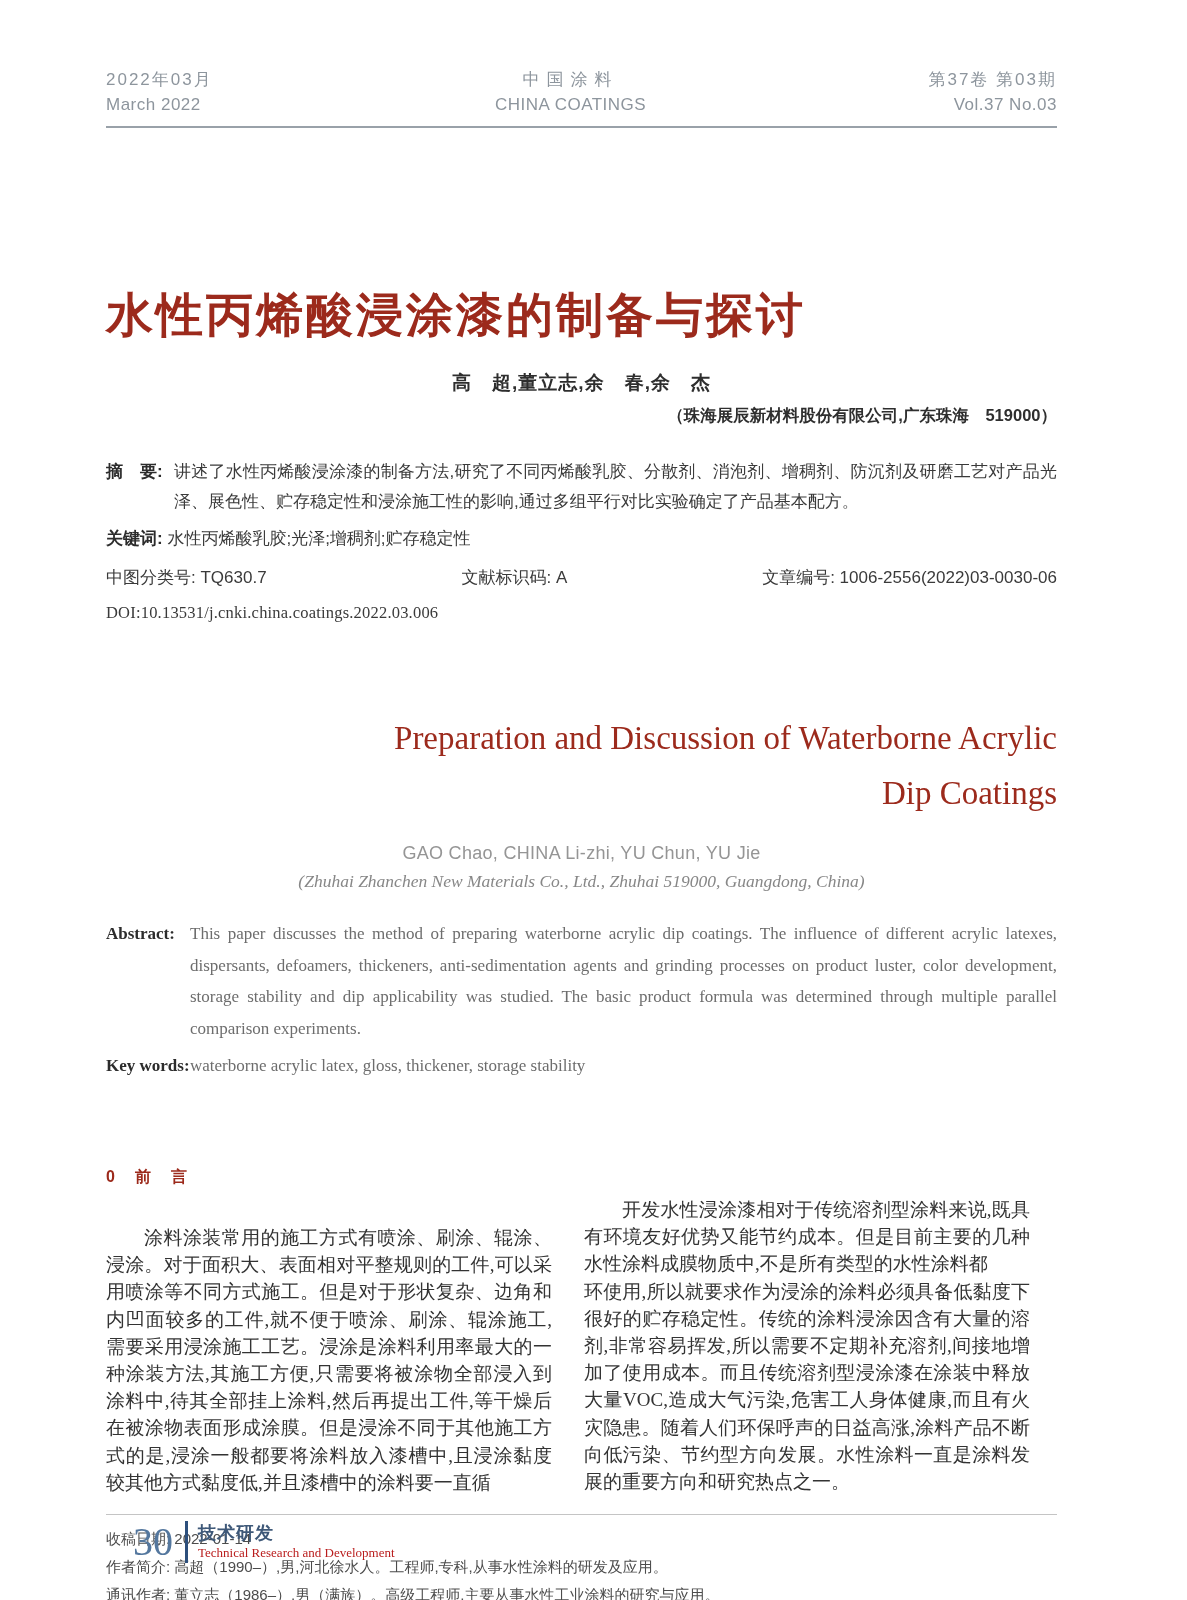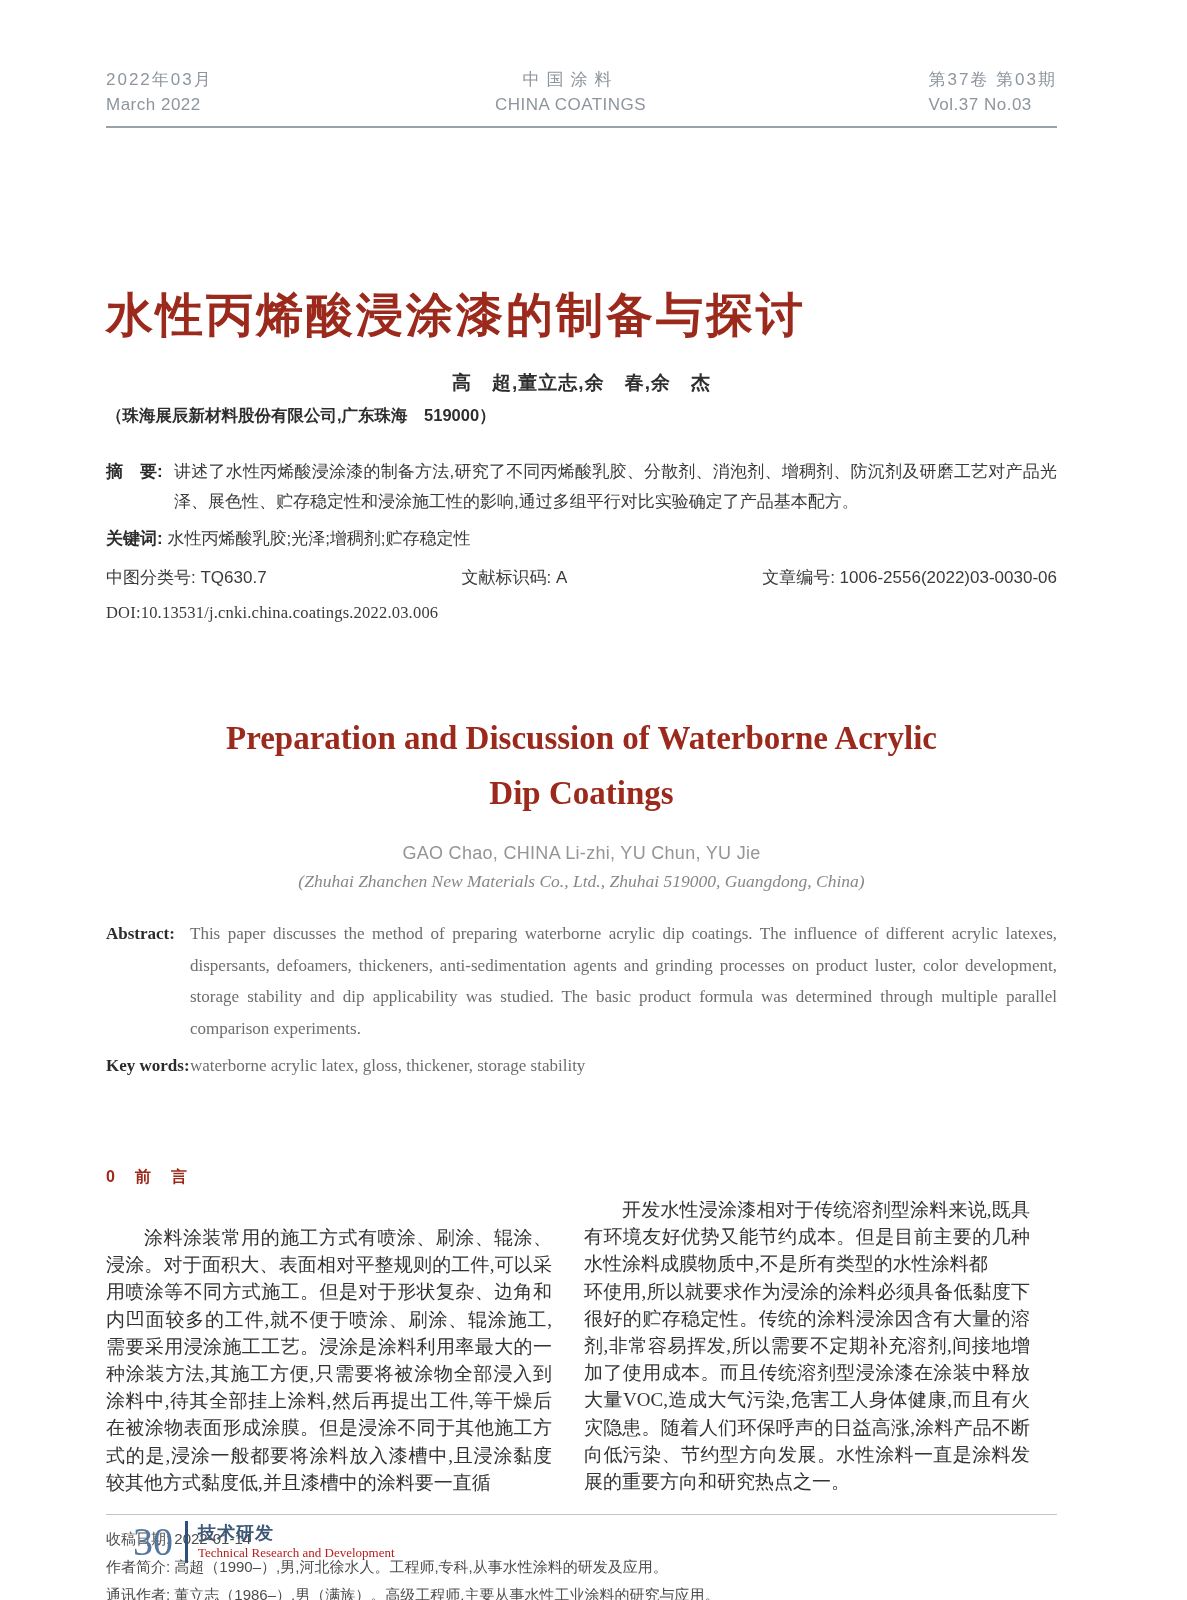--- a/index.html
+++ b/index.html
@@ -17,39 +17,39 @@
   
   .jheader{
     display:flex;justify-content:space-between;align-items:flex-end;
     border-bottom:2px solid #99a1a9;
     padding-bottom:9px;
     color:#8d959d;
   }
   .jheader .col{line-height:25px;}
   .jheader .l{text-align:left;}
   .jheader .c{text-align:center;}
-  .jheader .r{text-align:left;}
+  .jheader .r{text-align:right;}
   .jh-cn{font-size:17px;letter-spacing:2px;}
   .jh-en{font-size:17px;letter-spacing:0.5px;}
   .jh-cn.center{letter-spacing:7px;}
   
   .cn-title{
     margin-top:158px;
     text-align:left;
     font-size:47px;font-weight:700;
     letter-spacing:3px;
     color:#9c2a1c;
     line-height:58px;
   }
   .cn-authors{
     margin-top:26px;text-align:center;
     font-size:19px;font-weight:700;color:#2e2e2e;letter-spacing:1px;
   }
   .cn-affil{
-    margin-top:9px;text-align:left;
+    margin-top:9px;text-align:right;
     font-size:16.5px;font-weight:700;color:#2e2e2e;
   }
   
   .hang{position:relative;margin-top:30px;font-size:17px;line-height:30px;color:#3a3a3a;text-align:justify;}
   .hang .lab{font-weight:700;color:#2c2c2c;}
   .abs-cn{padding-left:68px;}
   .abs-cn .lab{position:absolute;left:0;top:0;}
   .kw-cn{margin-top:8px;font-size:17px;line-height:28px;color:#3a3a3a;}
   .kw-cn .lab{font-weight:700;color:#2c2c2c;}
   .clc-row{
@@ -58,23 +58,23 @@
     font-size:17px;color:#3a3a3a;
   }
   .doi{
     margin-top:14px;
     font-family:"Liberation Serif","DejaVu Serif",serif;
     font-size:16.5px;color:#3a3a3a;letter-spacing:0.2px;
   }
   
   .en-title{
     margin-top:88px;
-    text-align:center;
-    font-family:"Liberation Serif","DejaVu Serif",serif;
-    font-size:33px;font-weight:700;color:#9c2a1c;
+    text-align:right;
+    font-family:"Liberation Serif","DejaVu Serif",serif;
+    font-size:33px;font-weight:400;color:#9c2a1c;
     line-height:55px;
   }
   .en-authors{
     margin-top:22px;text-align:center;
     font-size:18px;color:#959595;letter-spacing:0.3px;
   }
   .en-affil{
     margin-top:7px;text-align:center;
     font-family:"Liberation Serif","DejaVu Serif",serif;
     font-style:italic;font-size:17.5px;color:#878787;

